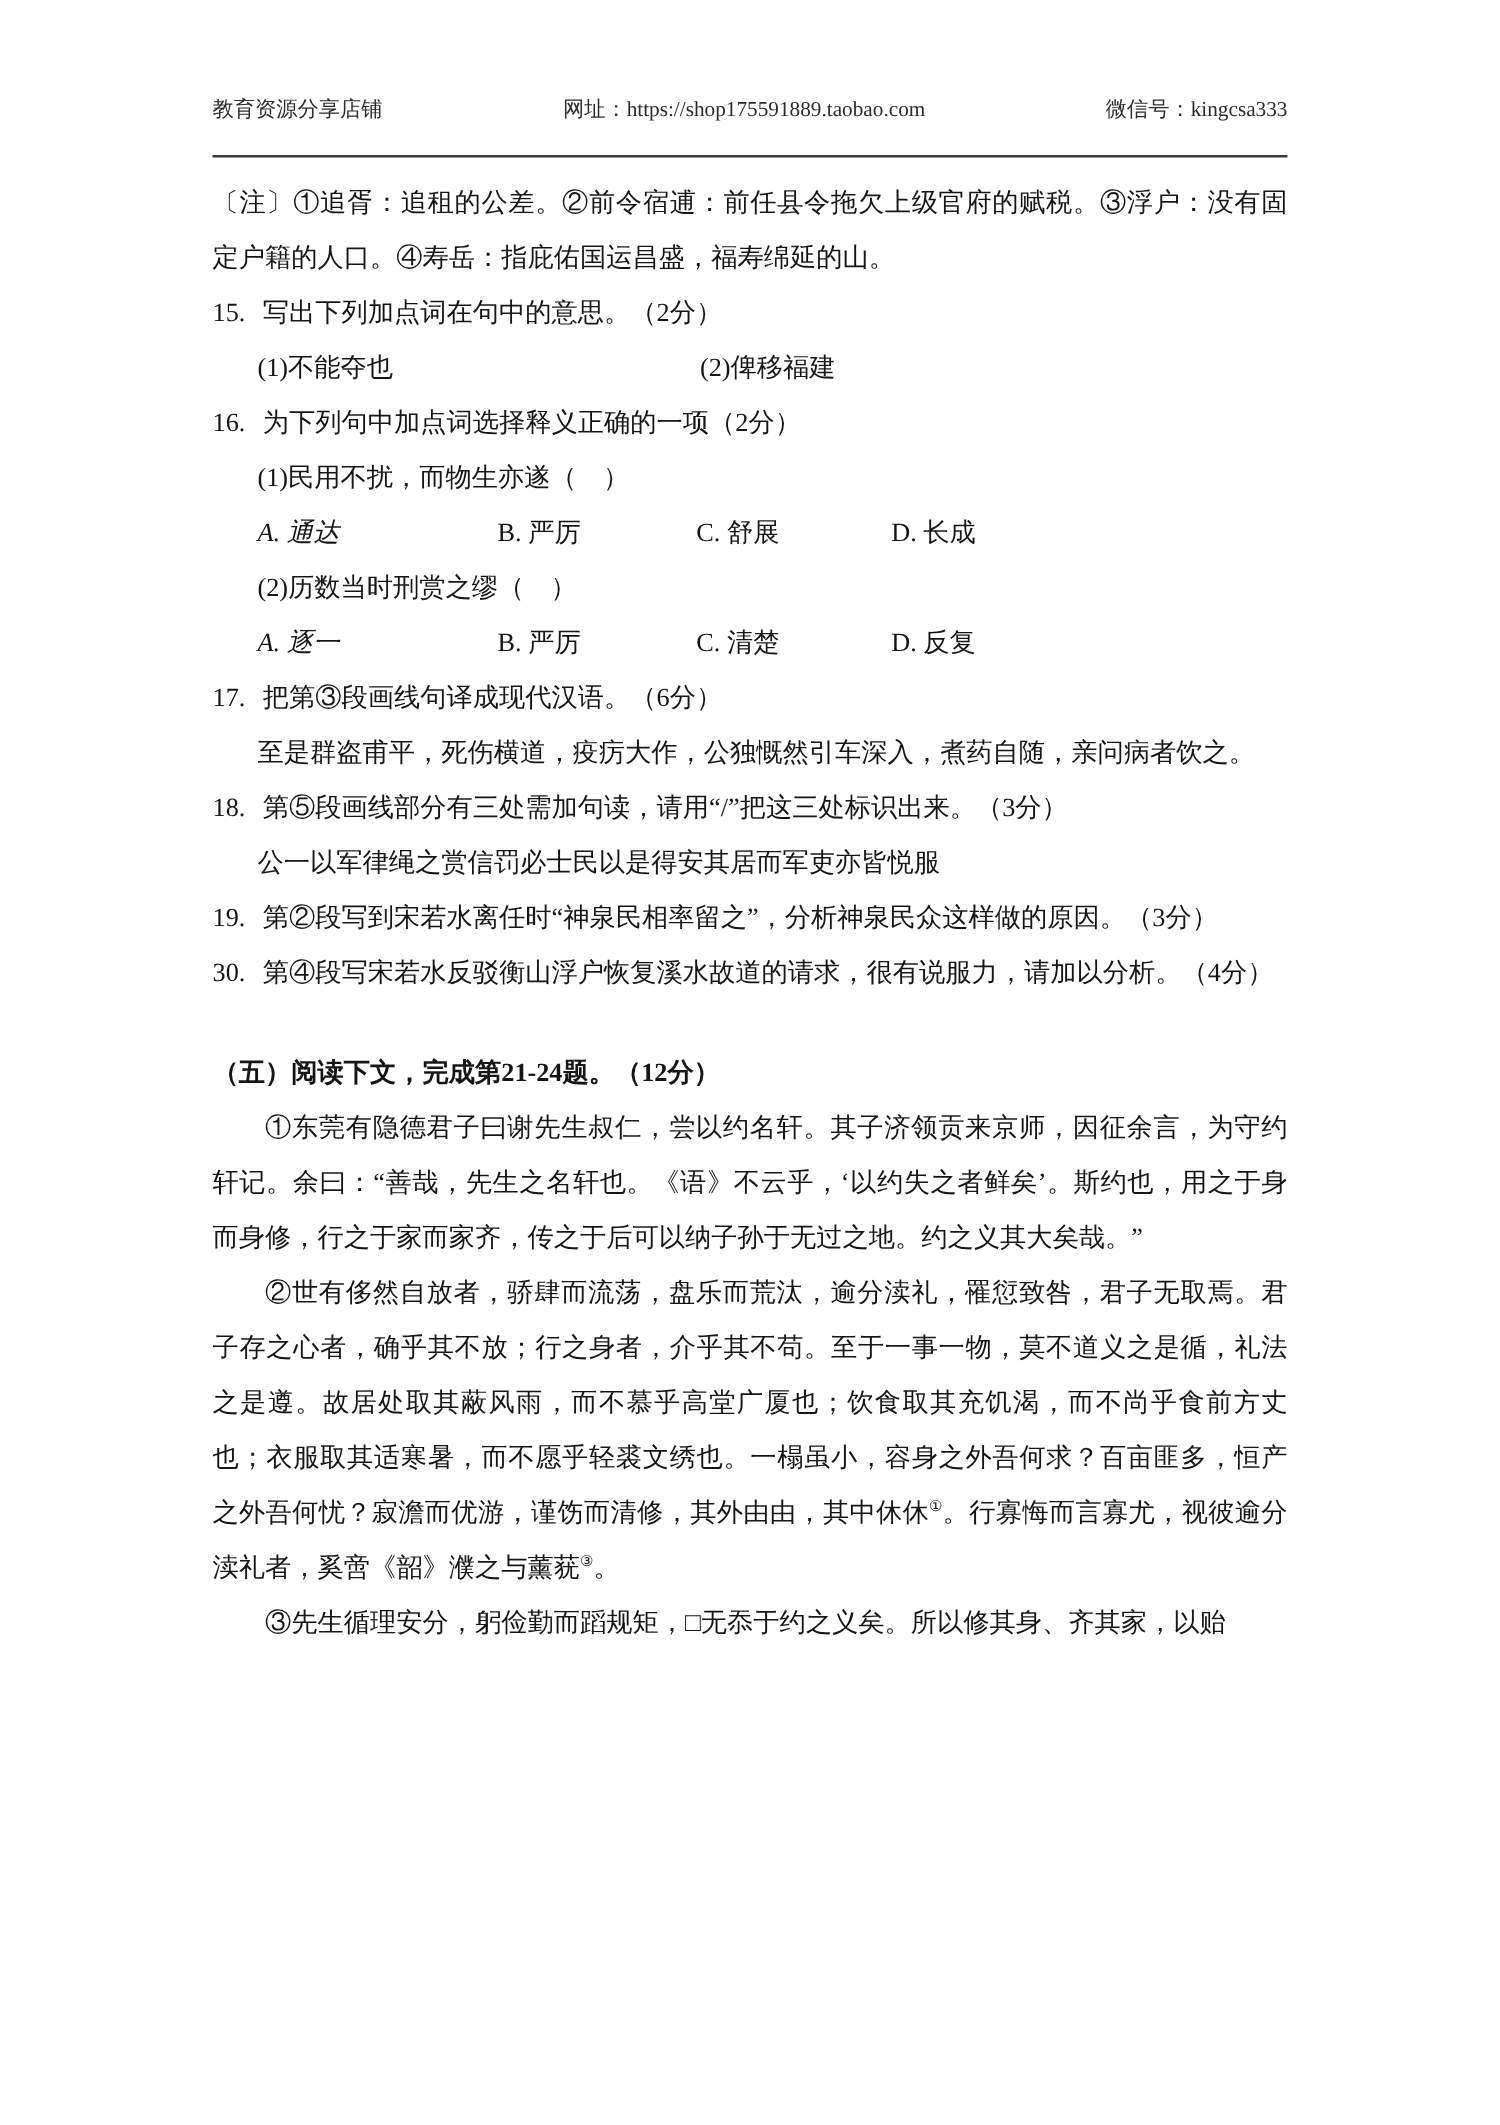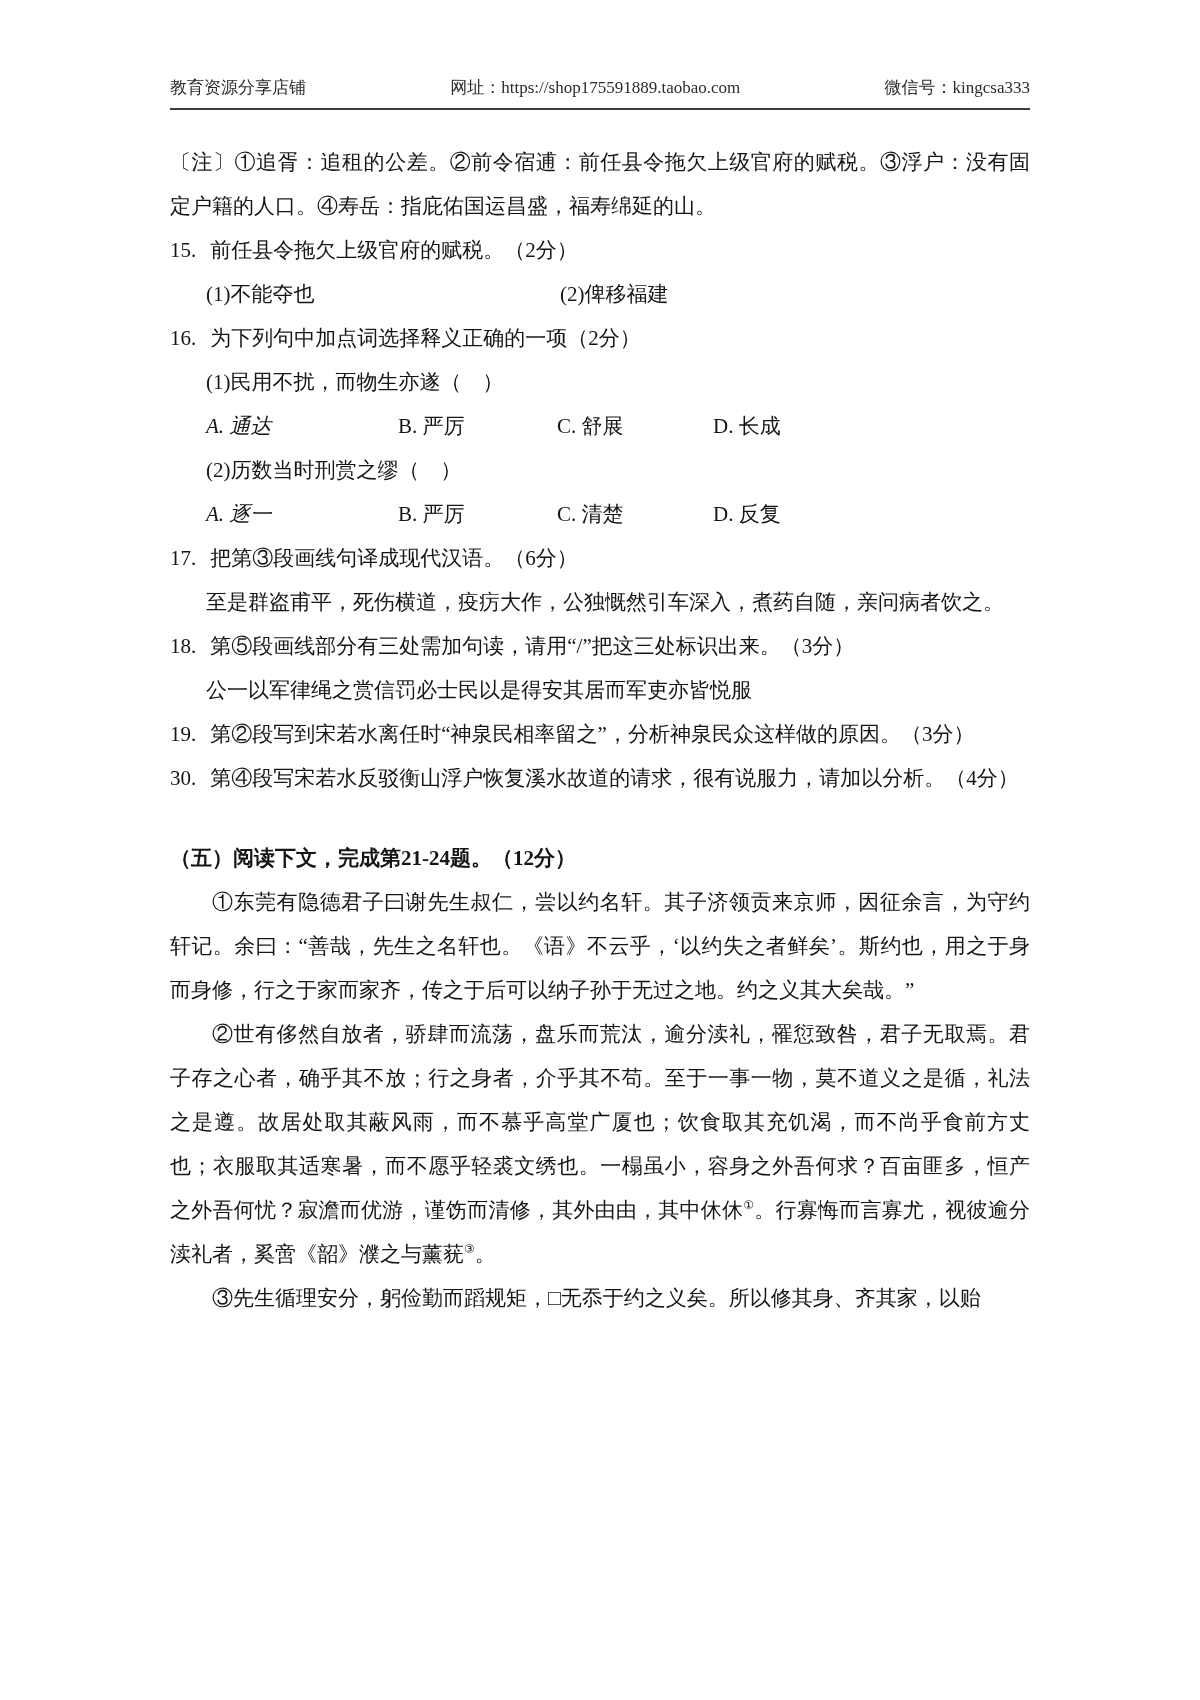--- a/index.html
+++ b/index.html
@@ -15,21 +15,21 @@
   .page-header {
     position: absolute;
     top: 76px;
     left: 170px;
     right: 170px;
     display: flex;
     justify-content: space-between;
     align-items: baseline;
     font-size: 17px;
     color: #2b2b2b;
-    padding-bottom: 9px;
+    padding-bottom: 25px;
     border-bottom: 2px solid #3c3c3c;
   }
   .content {
     position: absolute;
     top: 140px;
     left: 170px;
     right: 170px;
     font-size: 21px;
     line-height: 44px;
     text-align: justify;
@@ -57,21 +57,21 @@
   <header class="page-header">
     <span>教育资源分享店铺</span>
     <span>网址：https://shop175591889.taobao.com</span>
     <span>微信号：kingcsa333</span>
   </header>
 
   <main class="content">
 
     <p class="note">〔注〕①追胥：追租的公差。②前令宿逋：前任县令拖欠上级官府的赋税。③浮户：没有固定户籍的人口。④寿岳：指庇佑国运昌盛，福寿绵延的山。</p>
 
-    <div class="q-line"><span class="q-num">15.</span><span>前任县令拖欠上级官府的赋税。（2分）</span></div>
+    <div class="q-line"><span class="q-num">15.</span><span>写出下列加点词在句中的意思。（2分）</span></div>
     <div class="row indent">
       <span class="item1">(1)不能夺也</span>
       <span>(2)俾移福建</span>
     </div>
 
     <div class="q-line"><span class="q-num">16.</span><span>为下列句中加点词选择释义正确的一项（2分）</span></div>
     <div class="indent">(1)民用不扰，而物生亦遂（　）</div>
     <div class="options indent">
       <span class="opt-a">A. 通达</span>
       <span class="opt-b">B. 严厉</span>

